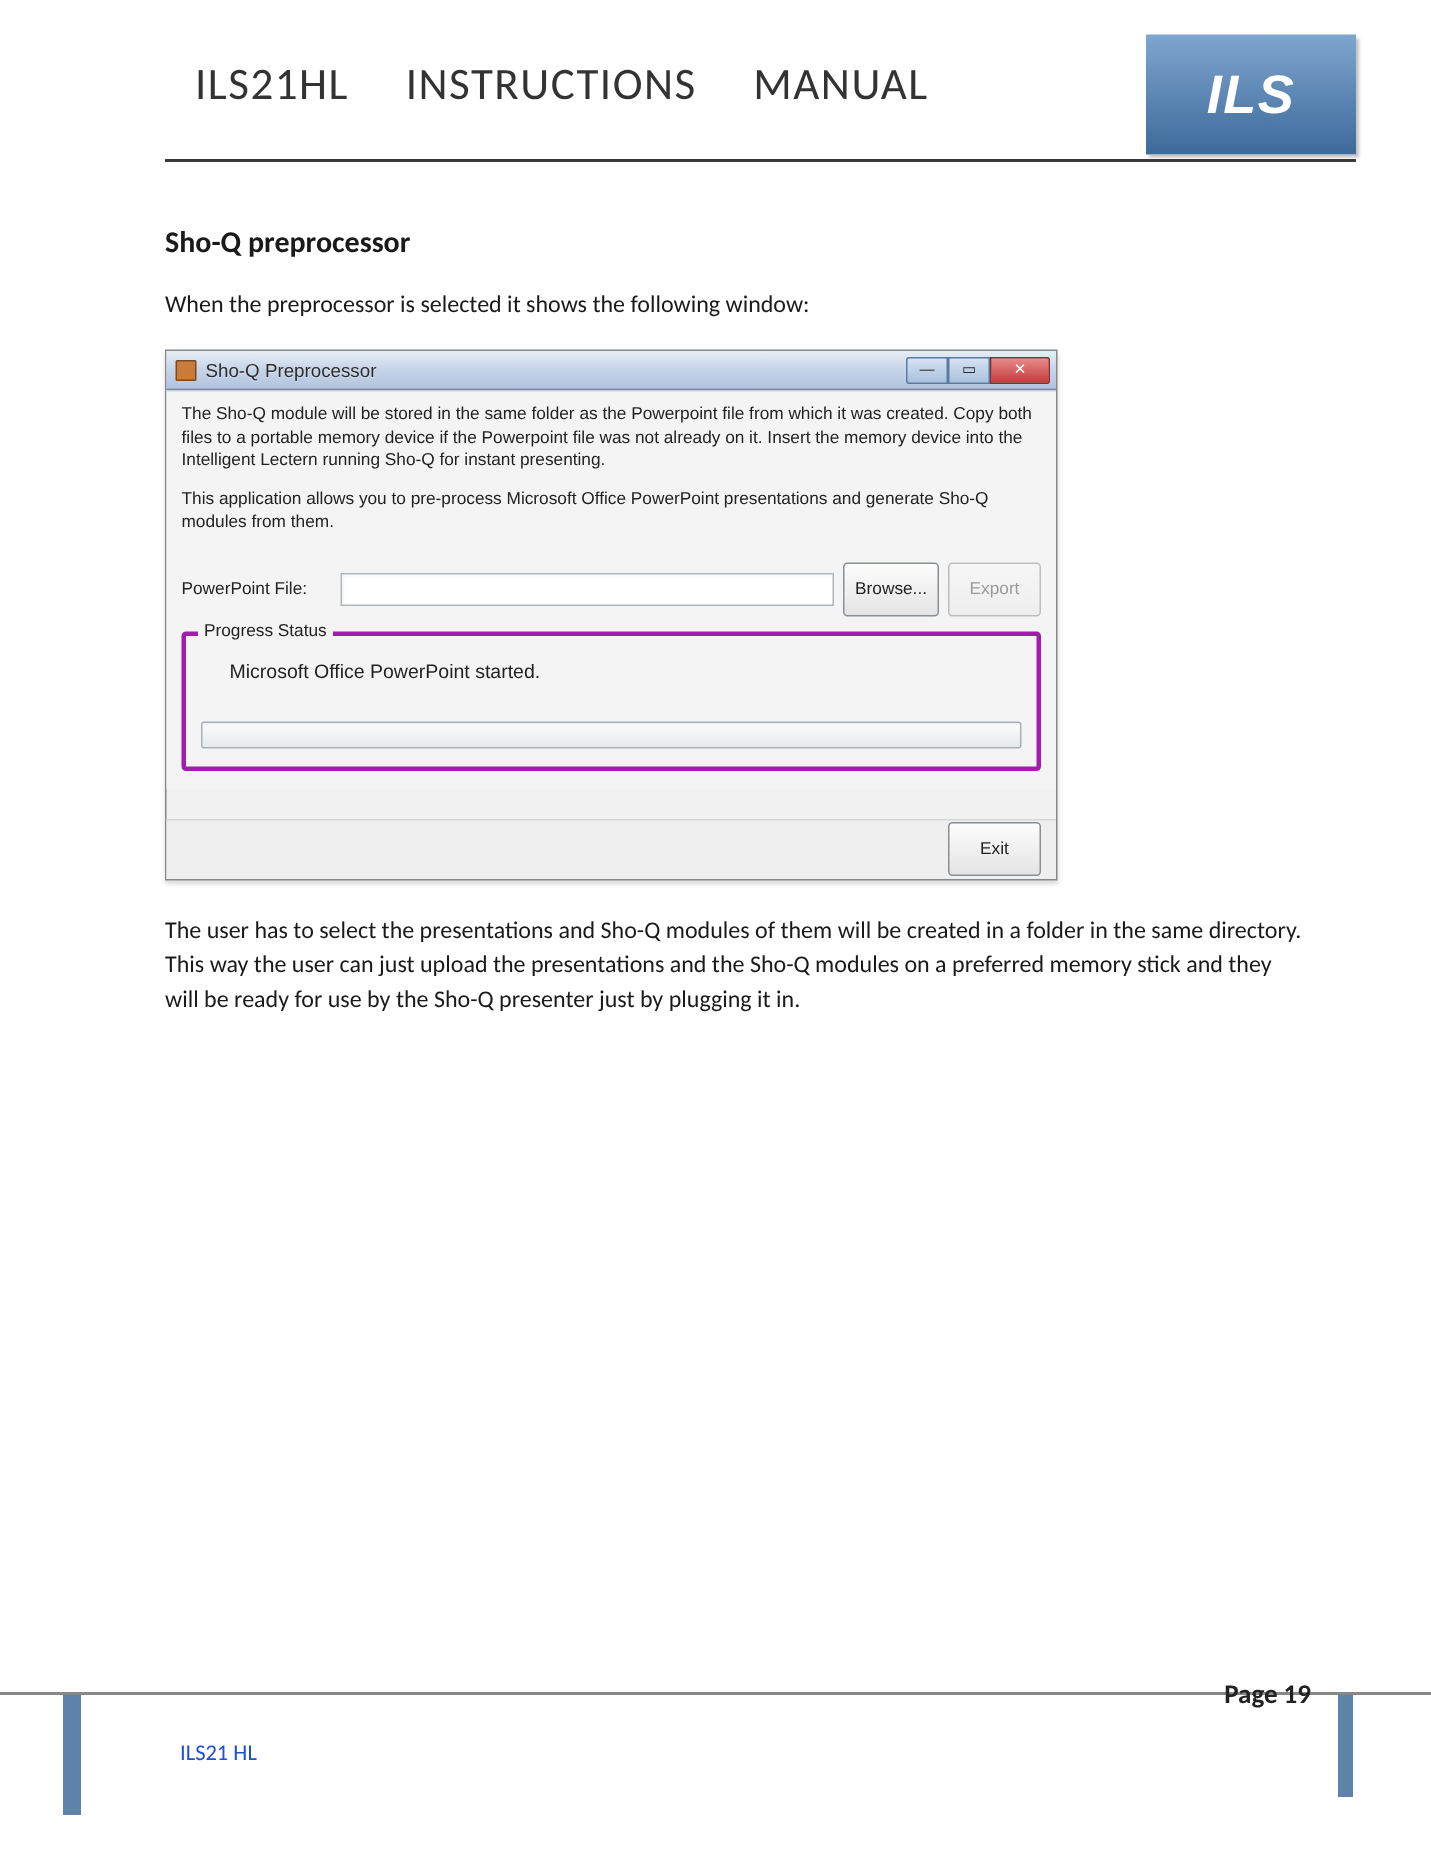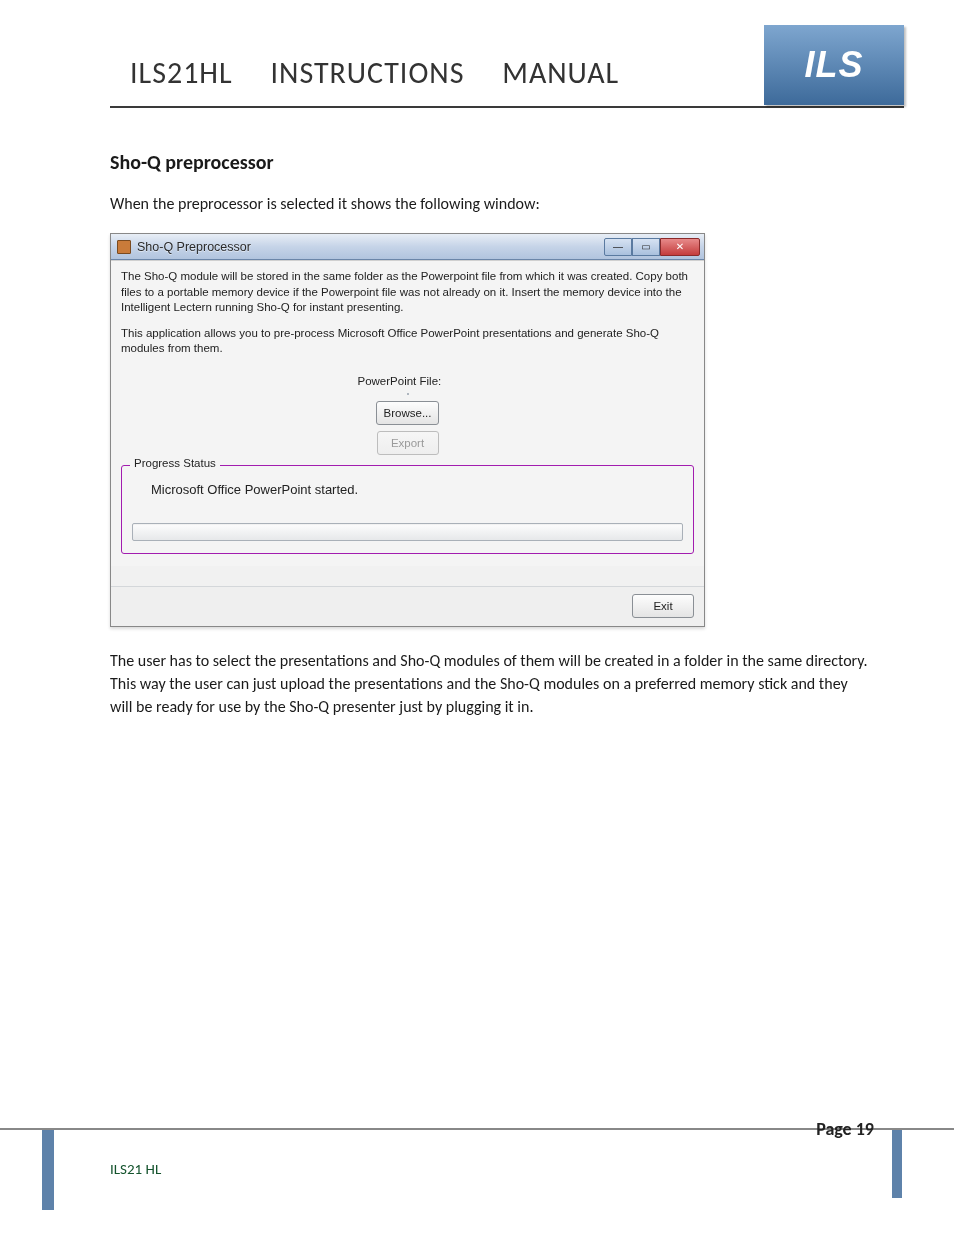--- a/index.html
+++ b/index.html
@@ -1,20 +1,20 @@
 <!DOCTYPE html>
 <html><head>
 <meta charset="utf-8">
 <style>
   * { box-sizing: border-box; margin: 0; padding: 0; }
   html, body { width: 954px; height: 1235px; background: #fff; font-family: "Calibri", "Segoe UI", Arial, sans-serif; color: #222; }
   .page { position: relative; width: 954px; height: 1235px; }
 
   
-  .header { position: absolute; top: 38px; left: 110px; right: 50px; height: 70px; border-bottom: 2px solid #3a3a3a; display: flex; align-items: center; justify-content: space-between; }
+  .header { position: absolute; top: 38px; left: 110px; right: 50px; height: 70px; border-bottom: 2px solid #3a3a3a; display: flex; justify-content: space-between; }
   .header-title { font-size: 30px; letter-spacing: 1px; color: #333; word-spacing: 30px; padding-left: 20px; }
   .logo { width: 140px; height: 80px; background: linear-gradient(#7ea6cf, #3d6a9a); position: relative; margin-top: -15px; box-shadow: 2px 2px 2px rgba(0,0,0,0.25); display:flex; align-items:center; justify-content:center; }
   .logo-text { font-family: Arial Black, Arial, sans-serif; font-weight: 900; font-style: italic; font-size: 36px; color: #fff; letter-spacing: 1px; }
   .logo::after { content:""; position:absolute; right:-4px; bottom:-4px; width:100%; height:100%; background:transparent; }
 
   
   .content { position: absolute; top: 150px; left: 110px; width: 760px; }
   .section-heading { font-size: 20px; font-weight: bold; color: #1a1a1a; margin-bottom: 18px; }
   .para { font-size: 16px; line-height: 1.45; color: #1a1a1a; margin-bottom: 18px; }
 
@@ -32,39 +32,39 @@
   .win-controls { display: flex; gap: 0; }
   .win-btn { width: 28px; height: 18px; border: 1px solid #5a7aa0; background: linear-gradient(#d6e2f2,#a9c0dd); display:flex; align-items:center; justify-content:center; font-size:10px; color:#2b2b2b; }
   .win-btn.min { border-top-left-radius:2px; border-bottom-left-radius:2px; }
   .win-btn.max {}
   .win-btn.close { background: linear-gradient(#e78a8a,#c43c3c); color:#fff; border-color:#8a2a2a; border-top-right-radius:2px; border-bottom-right-radius:2px; width:40px;}
   .win-btn span { line-height:1; }
 
   .client { background: #f4f4f4; padding: 8px 10px 12px 10px; border-top: 1px solid #d0d0d0; }
   .app-desc { font-size: 11.5px; line-height: 1.35; color: #222; margin-bottom: 10px; }
 
-  .filerow { display: flex; align-items: center; gap: 6px; margin: 18px 0 10px 0; flex-direction: column; }
+  .filerow { display: flex; align-items: center; gap: 6px; margin: 18px 0 10px 0; }
   .filerow-label { font-size: 11.5px; width: 100px; }
   .file-input { flex: 1; height: 22px; border: 1px solid #aeb6bf; background: #fff; box-shadow: inset 1px 1px 2px rgba(0,0,0,0.05); }
-  .app-btn { min-width: 62px; height: 24px; border: 1px solid #8a8f95; background: linear-gradient(#fdfdfd,#e4e4e4); border-radius: 3px; font-size: 11.5px; padding: 0 7px; display:flex; align-items:center; justify-content:center; }
+  .app-btn { min-width: 62px; height: 36px; border: 1px solid #8a8f95; background: linear-gradient(#fdfdfd,#e4e4e4); border-radius: 3px; font-size: 11.5px; padding: 0 7px; display:flex; align-items:center; justify-content:center; }
   .app-btn.disabled { color: #9a9a9a; border-color: #bdbdbd; background: linear-gradient(#f6f6f6,#eeeeee); }
 
-  .groupbox { border: 1px solid #a21caf; border-radius: 3px; margin-top: 6px; padding: 12px 10px 12px 10px; position: relative; }
+  .groupbox { border: 3px solid #a21caf; border-radius: 3px; margin-top: 6px; padding: 12px 10px 12px 10px; position: relative; }
   .group-legend { position: absolute; top: -9px; left: 8px; background: #f4f4f4; padding: 0 4px; font-size: 11.5px; color: #222; }
   .status-text { font-size: 13px; margin: 4px 0 26px 19px; }
   .progressbar { height: 18px; border: 1px solid #a9b0b8; background: linear-gradient(#fdfdfd,#e6e8ea); border-radius: 2px; box-shadow: inset 0 1px 1px rgba(0,0,0,0.05); }
 
   .bottom-bar { height: 40px; border-top: 1px solid #d4d7da; margin-top: 20px; display:flex; justify-content:flex-end; align-items:center; padding: 0 10px; background: #efefef; }
   .bottom-bar .app-btn { min-width: 62px; }
 
   
   .footer-rule { position: absolute; left: 0; right: 0; top: 1128px; height: 2px; background: #888; }
   .footer-left-bar { position: absolute; left: 42px; top: 1130px; width: 12px; height: 80px; background: #5e82aa; }
   .footer-right-bar { position: absolute; right: 52px; top: 1130px; width: 10px; height: 68px; background: #5e82aa; }
-  .footer-text-left { position: absolute; left: 110px; top: 1160px; font-size: 15px; color: #14532d; }
+  .footer-text-left { position: absolute; left: 120px; top: 1160px; font-size: 15px; color: #1d4ed8; }
   .footer-text-right { position: absolute; right: 80px; top: 1118px; font-size: 18px; color: #222; font-weight: bold; }
 </style>
 </head>
 <body>
 
 <div class="page">
 
   <div class="header">
     <div class="header-title">ILS21HL INSTRUCTIONS MANUAL</div>
     <div class="logo">

